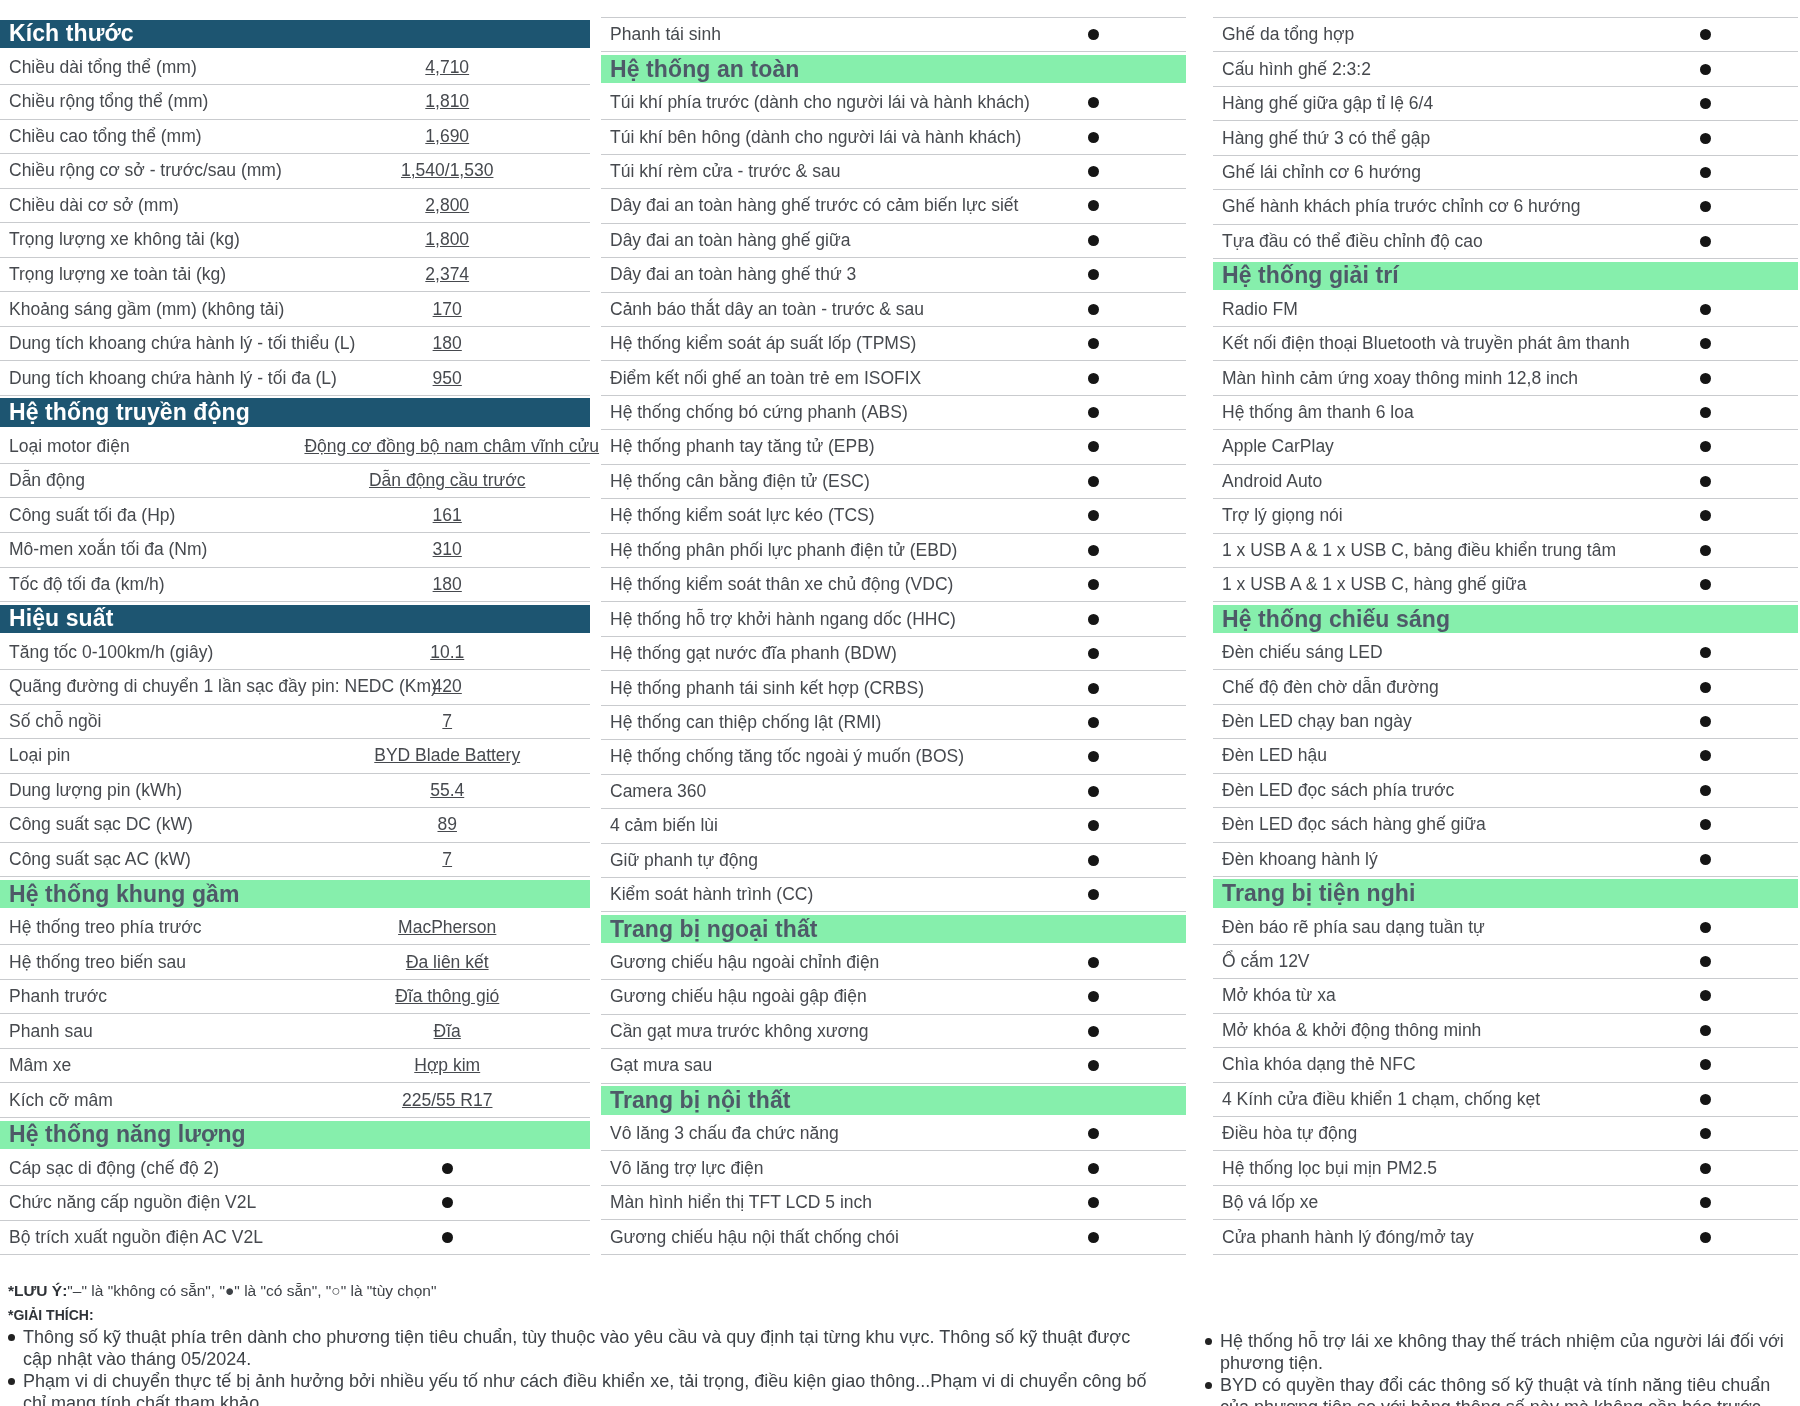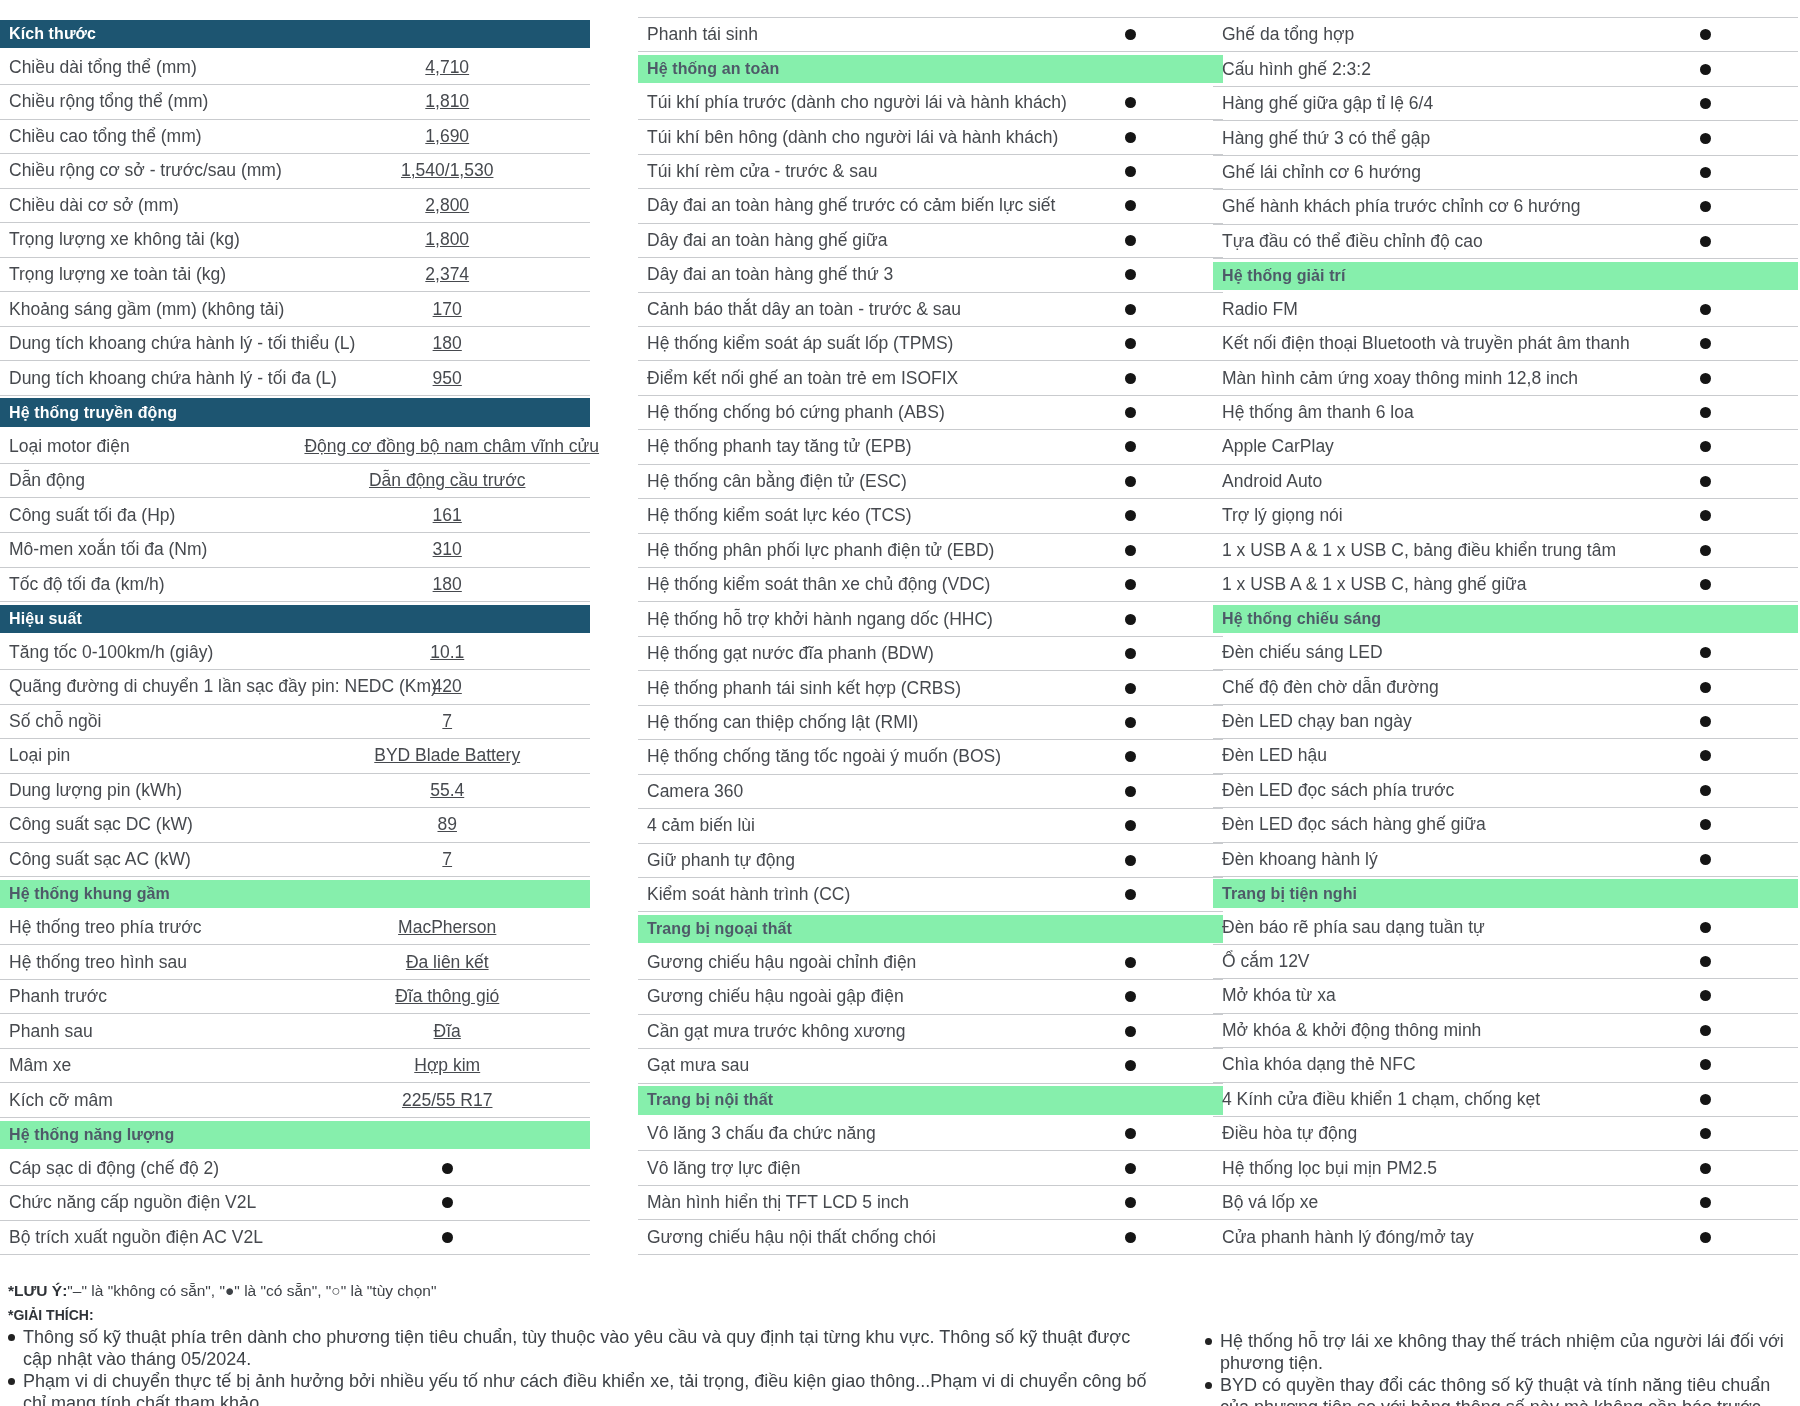--- a/index.html
+++ b/index.html
@@ -3,27 +3,27 @@
 <meta charset="utf-8">
 <style>
   html,body{margin:0;padding:0;background:#ffffff;}
   *{box-sizing:border-box;}
   .sheet{
     position:relative;width:1800px;height:1406px;background:#ffffff;
     font-family:"Liberation Sans",sans-serif;overflow:hidden;
   }
   .col{position:absolute;top:17px;height:1238px;display:flex;flex-direction:column;}
   .col-0{left:0;width:590px;}
-  .col-1{left:638px;width:585px;}
+  .col-1{left:601px;width:585px;}
   .col-2{left:1213px;width:585px;}
   .row{flex:1 1 0;position:relative;display:flex;align-items:center;border-bottom:1px solid #c9cbce;min-height:0;}
   .col.topline .row:first-child{border-top:1px solid #c9cbce;}
   .row.hdr{border-bottom:none;}
   .row.hdr .band{flex:1;align-self:stretch;margin:2.5px 0;display:flex;align-items:center;
-    padding-left:9px;font-weight:bold;font-size:16px;letter-spacing:.1px;}
+    padding-left:9px;font-weight:bold;font-size:23px;letter-spacing:.1px;}
   .row.h1 .band{background:#1d5571;color:#ffffff;}
   .row.h2 .band{background:#86efac;color:#4e5a68;}
   .lbl{padding-left:9px;font-size:17.5px;color:#46494e;white-space:nowrap;}
   .val{position:absolute;left:51.6%;right:0;text-align:center;font-size:17.5px;color:#46494e;white-space:nowrap;text-decoration:underline;}
   .dot{position:absolute;width:11px;height:11px;border-radius:50%;background:#151515;top:50%;margin-top:-5.5px;}
   .col-0 .dot{left:calc(75.8% - 5.5px);}
   .col-1 .dot,.col-2 .dot{left:calc(84.2% - 5.5px);}
   .footer{position:absolute;left:0;top:1278px;width:1800px;color:#3e4247;}
   .f-line1{position:absolute;left:8px;top:4px;font-size:15.5px;white-space:nowrap;}
   .f-line1 b{color:#2f3338;}
@@ -136,21 +136,21 @@
         <span class="val">7</span>
       </div>
       <div class="row hdr h2">
         <div class="band">Hệ thống khung gầm</div>
       </div>
       <div class="row spec">
         <span class="lbl">Hệ thống treo phía trước</span>
         <span class="val">MacPherson</span>
       </div>
       <div class="row spec">
-        <span class="lbl">Hệ thống treo hình sau</span>
+        <span class="lbl">Hệ thống treo biến sau</span>
         <span class="val">Đa liên kết</span>
       </div>
       <div class="row spec">
         <span class="lbl">Phanh trước</span>
         <span class="val">Đĩa thông gió</span>
       </div>
       <div class="row spec">
         <span class="lbl">Phanh sau</span>
         <span class="val">Đĩa</span>
       </div>

